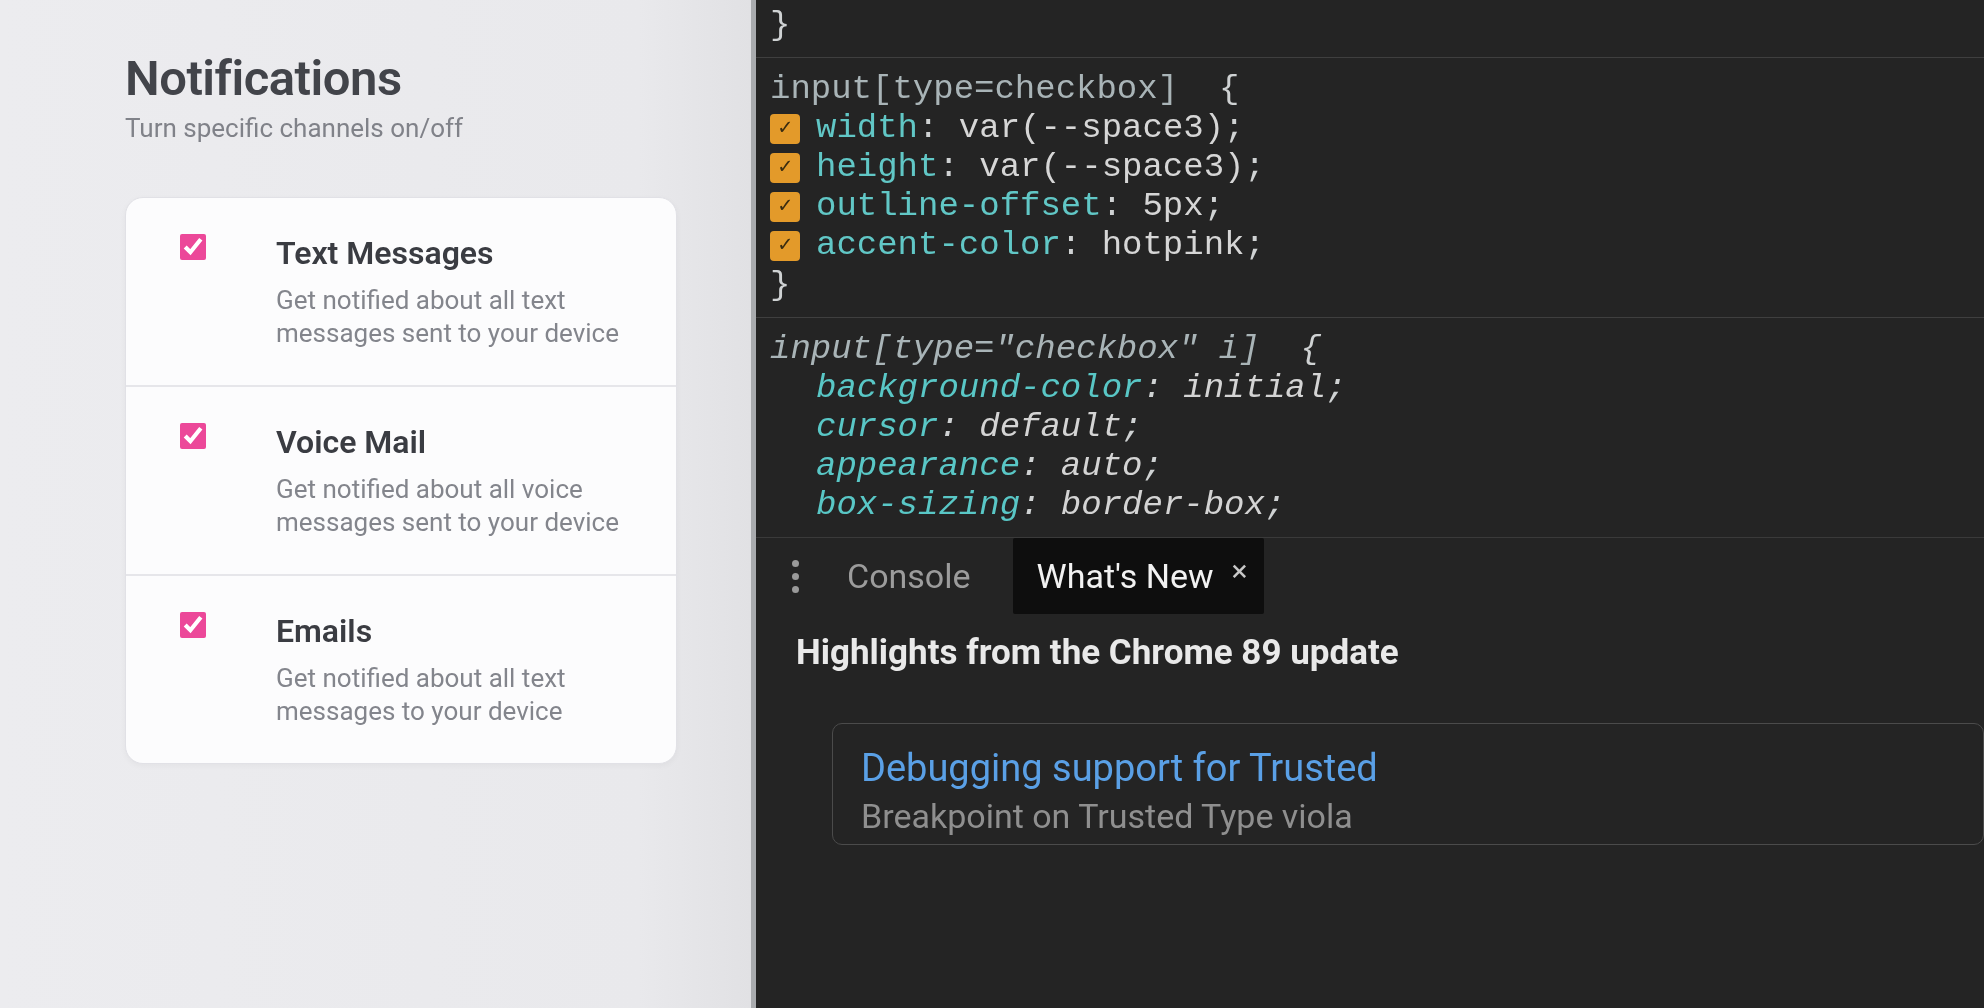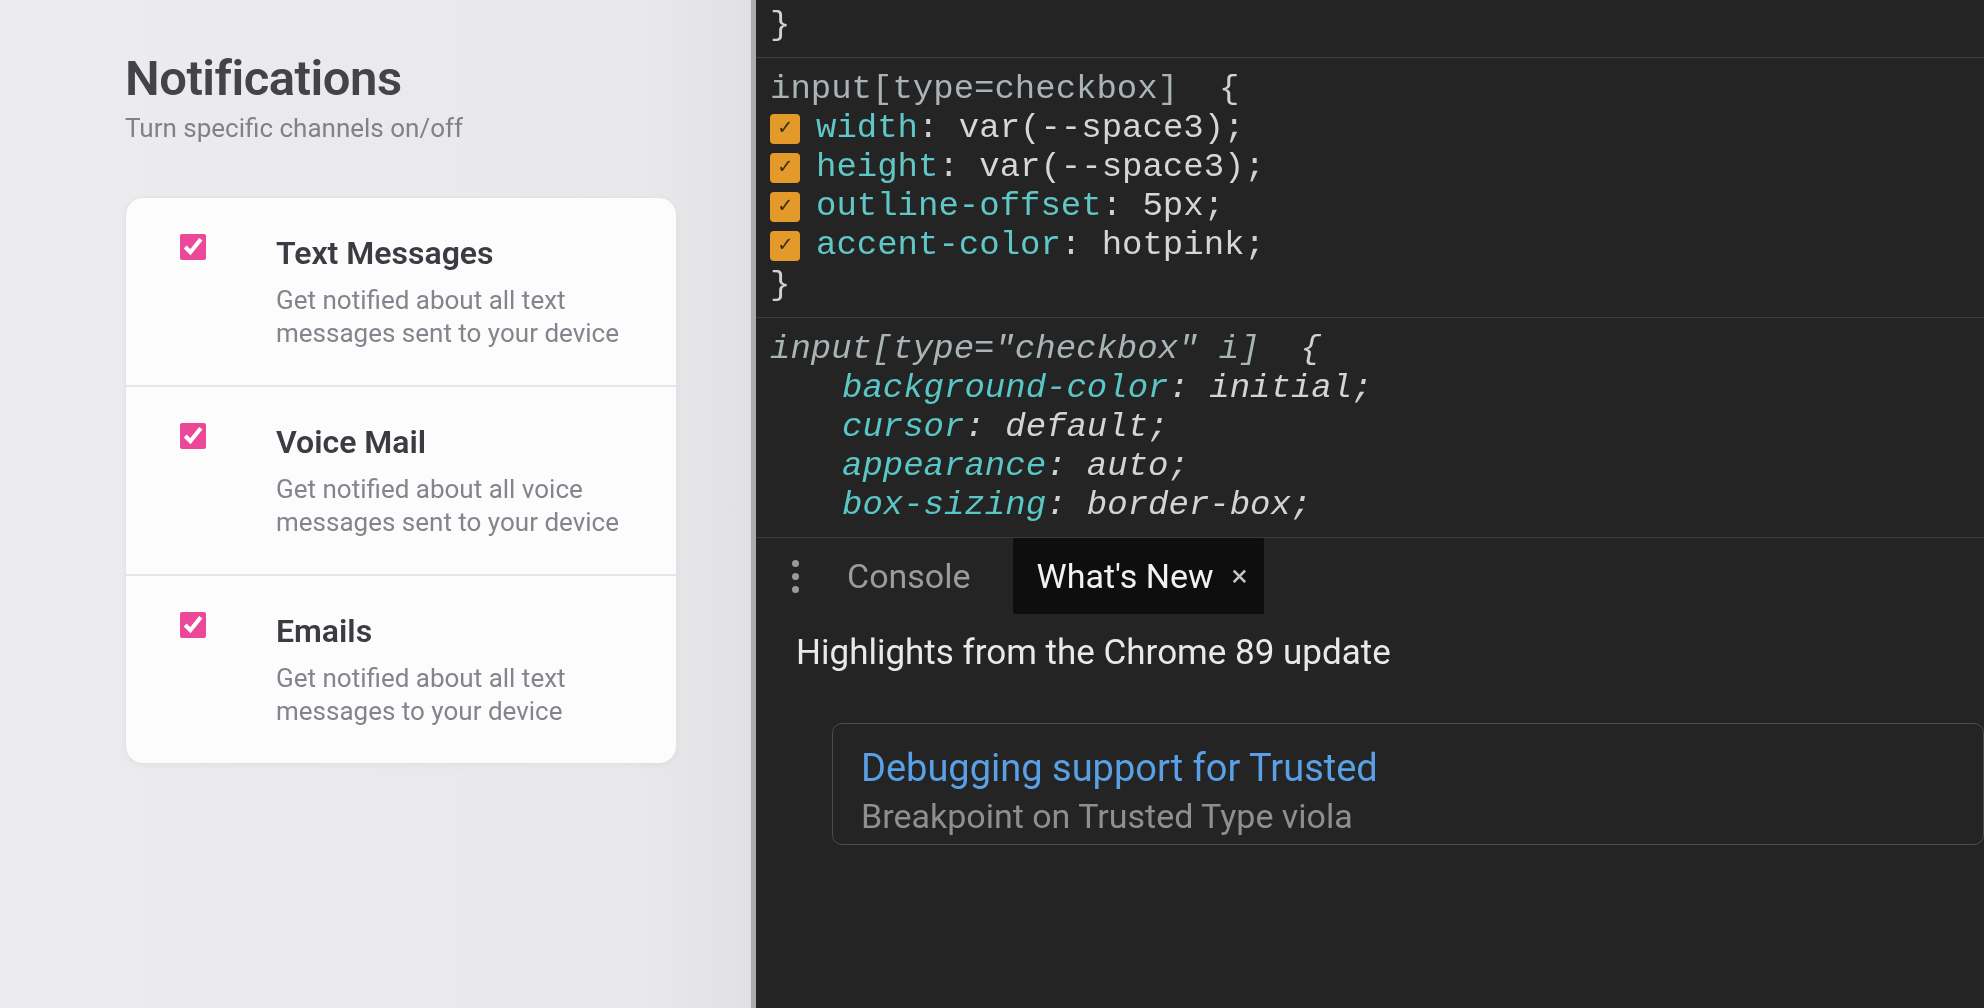--- a/index.html
+++ b/index.html
@@ -101,21 +101,21 @@
 
   .sel   { color: #a9b4b7; }
   .brace { color: #cfd2d3; }
   .prop  { color: #61c7c6; }
   .val   { color: #d6d6d6; }
   .punct { color: #cfd2d3; }
 
   .ua .sel, .ua .brace, .ua .prop, .ua .val, .ua .punct {
     font-style: italic;
   }
-  .ua .prop { color: #59c7c6; margin-left: 26px; }
+  .ua .prop { color: #59c7c6; }
   .ua .val  { color: #d4d4d4; }
 
   .decl { display: flex; align-items: center; padding-left: 0px; }
   .decl .cb {
     display: inline-flex;
     width: 30px; height: 30px;
     background: #e39a2a;
     border-radius: 4px;
     margin-right: 16px;
     align-items:center; justify-content:center;
@@ -147,36 +147,36 @@
     padding: 0 6px;
   }
   .kebab span {
     width:7px; height:7px; background:#9a9a9a; border-radius:50%;
   }
   .tab { color:#9c9c9c; padding: 14px 10px; }
   .tab.active {
     background:#0e0e0e;
     color:#f2f2f2;
     padding: 18px 16px 18px 24px;
-    display:flex; align-items:center; gap:18px;
+    display:flex; align-items:flex-start; gap:18px;
     border-radius:2px;
   }
   .tab.active .x {
     color:#c7c7c7;
     font-size:30px;
     line-height:1;
   }
 
   .drawer-body {
     padding: 18px 0 0 40px;
     font-size: 35px;
   }
   .drawer-body .headline {
     color:#e9e9e9;
-    font-weight:400;
+    font-weight:700;
     white-space:nowrap;
   }
   .article {
     margin-top: 50px;
     margin-left: 36px;
     border: 1px solid #4b4b4b;
     border-radius: 10px;
     padding: 22px 28px 8px 28px;
   }
   .article .link {

